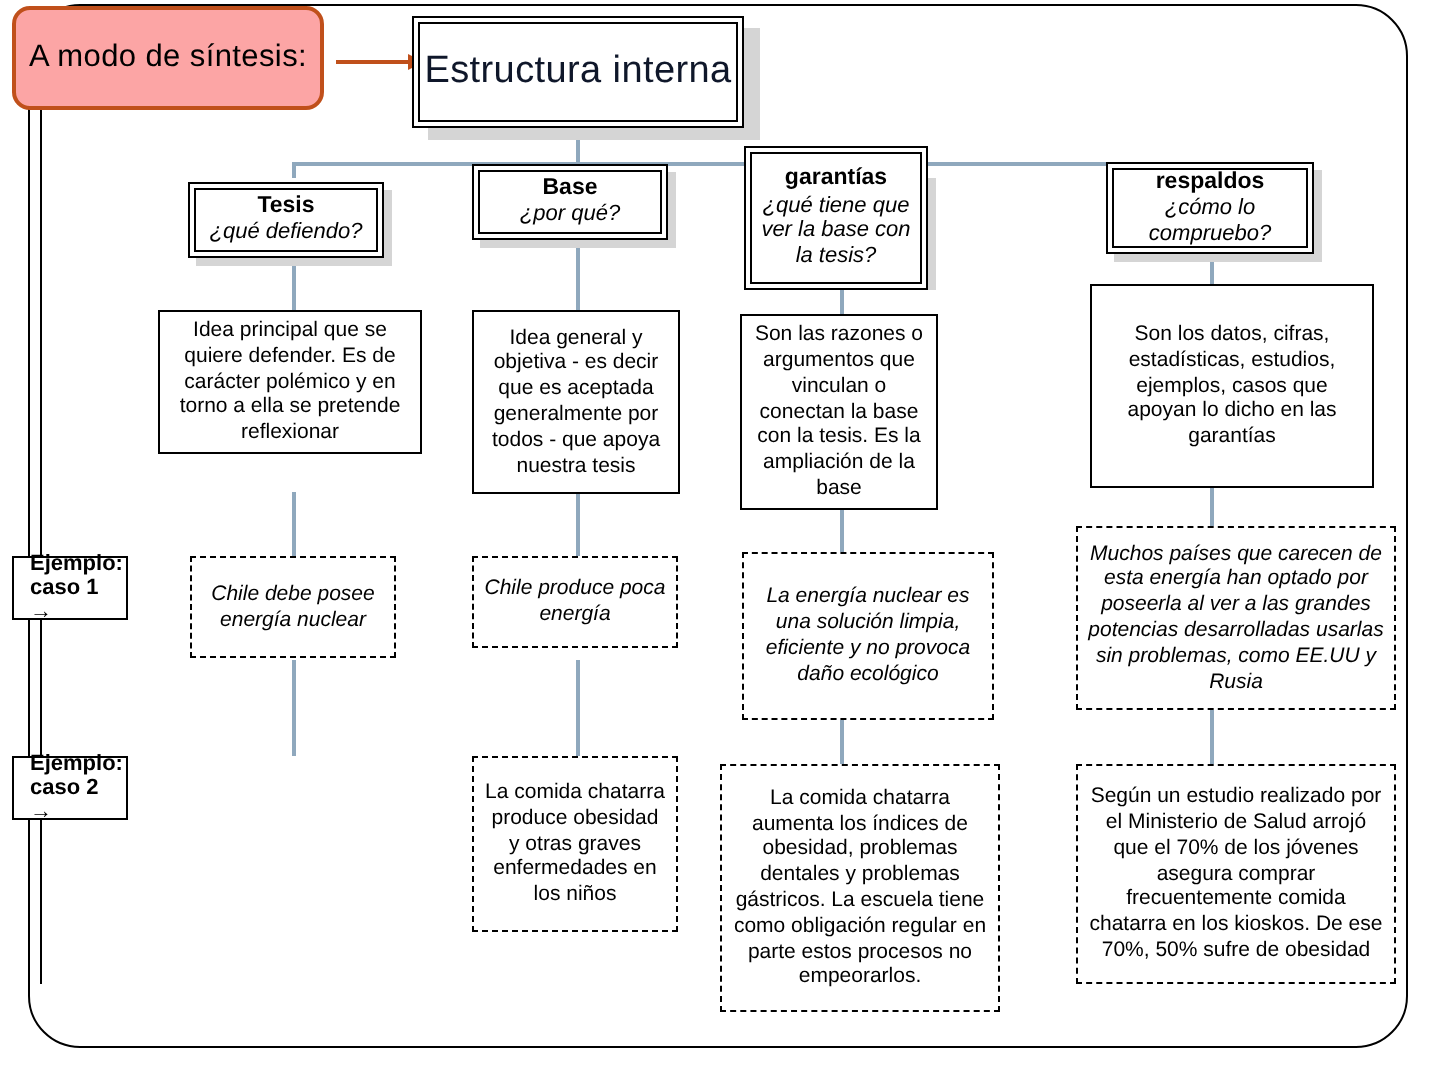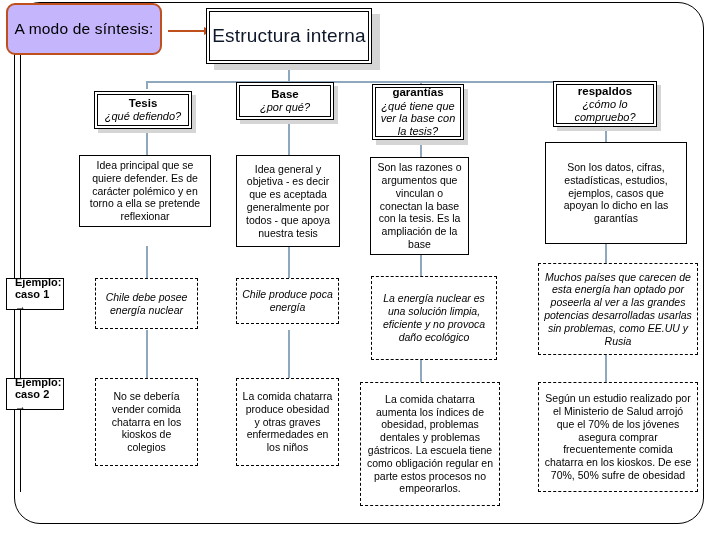--- a/index.html
+++ b/index.html
@@ -29,21 +29,21 @@
   .lnv{width:1.5px;}
   .lnh{height:1.5px;}
 
   
   #callout{
     position:absolute;
     left:6px; top:3px;
     width:156px; height:52px;
     border:2.5px solid #c0501b;
     border-radius:9px;
-    background:#c4b5fd;
+    background:#fca5a5;
     display:flex;align-items:center;justify-content:center;
     box-sizing:border-box;
   }
   #callout .txt{
     font-size:15.5px;
     font-weight:400;
     color:#000;
     line-height:1.15;
     text-align:center;
     letter-spacing:.2px;
@@ -171,21 +171,21 @@
 
   <div class="hdrshadow" style="left:240px;top:86px;width:98px;height:38px;"></div>
   <div class="hdr" style="left:236px;top:82px;width:98px;height:38px;">
     <div class="inner">
       <div class="t1">Base</div>
       <div class="t2">¿por qué?</div>
     </div>
   </div>
 
   <div class="hdrshadow" style="left:376px;top:89px;width:92px;height:56px;"></div>
-  <div class="hdr" style="left:372px;top:84px;width:92px;height:56px;">
+  <div class="hdr" style="left:372px;top:73px;width:92px;height:72px;">
     <div class="inner">
       <div class="t1">garantías</div>
       <div class="t2">¿qué tiene que ver la base con la tesis?</div>
     </div>
   </div>
 
   <div class="hdrshadow" style="left:557px;top:85px;width:104px;height:46px;"></div>
   <div class="hdr" style="left:553px;top:81px;width:104px;height:46px;">
     <div class="inner">
       <div class="t1">respaldos</div>
@@ -228,23 +228,20 @@
 
   <div class="dbox ital" style="left:538px;top:263px;width:160px;height:92px;">
     <div class="txt">Muchos países que carecen de esta energía han optado por poseerla al ver a las grandes potencias desarrolladas usarlas sin problemas, como EE.UU y Rusia</div>
   </div>
 
   <div class="ejem" style="left:6px;top:378px;width:58px;height:32px;">
     <div class="l1">Ejemplo:</div>
     <div class="l2">caso 2 →</div>
   </div>
 
-  <div class="dbox" style="left:95px;top:378px;width:103px;height:88px;">
-    <div class="txt">No se debería vender comida chatarra en los kioskos de colegios</div>
-  </div>
 
   <div class="dbox" style="left:236px;top:378px;width:103px;height:88px;">
     <div class="txt">La comida chatarra produce obesidad y otras graves enfermedades en los niños</div>
   </div>
 
   <div class="dbox" style="left:360px;top:382px;width:140px;height:124px;">
     <div class="txt">La comida chatarra aumenta los índices de obesidad, problemas dentales y problemas gástricos. La escuela tiene como obligación regular en parte estos procesos no empeorarlos.</div>
   </div>
 
   <div class="dbox" style="left:538px;top:382px;width:160px;height:110px;">

